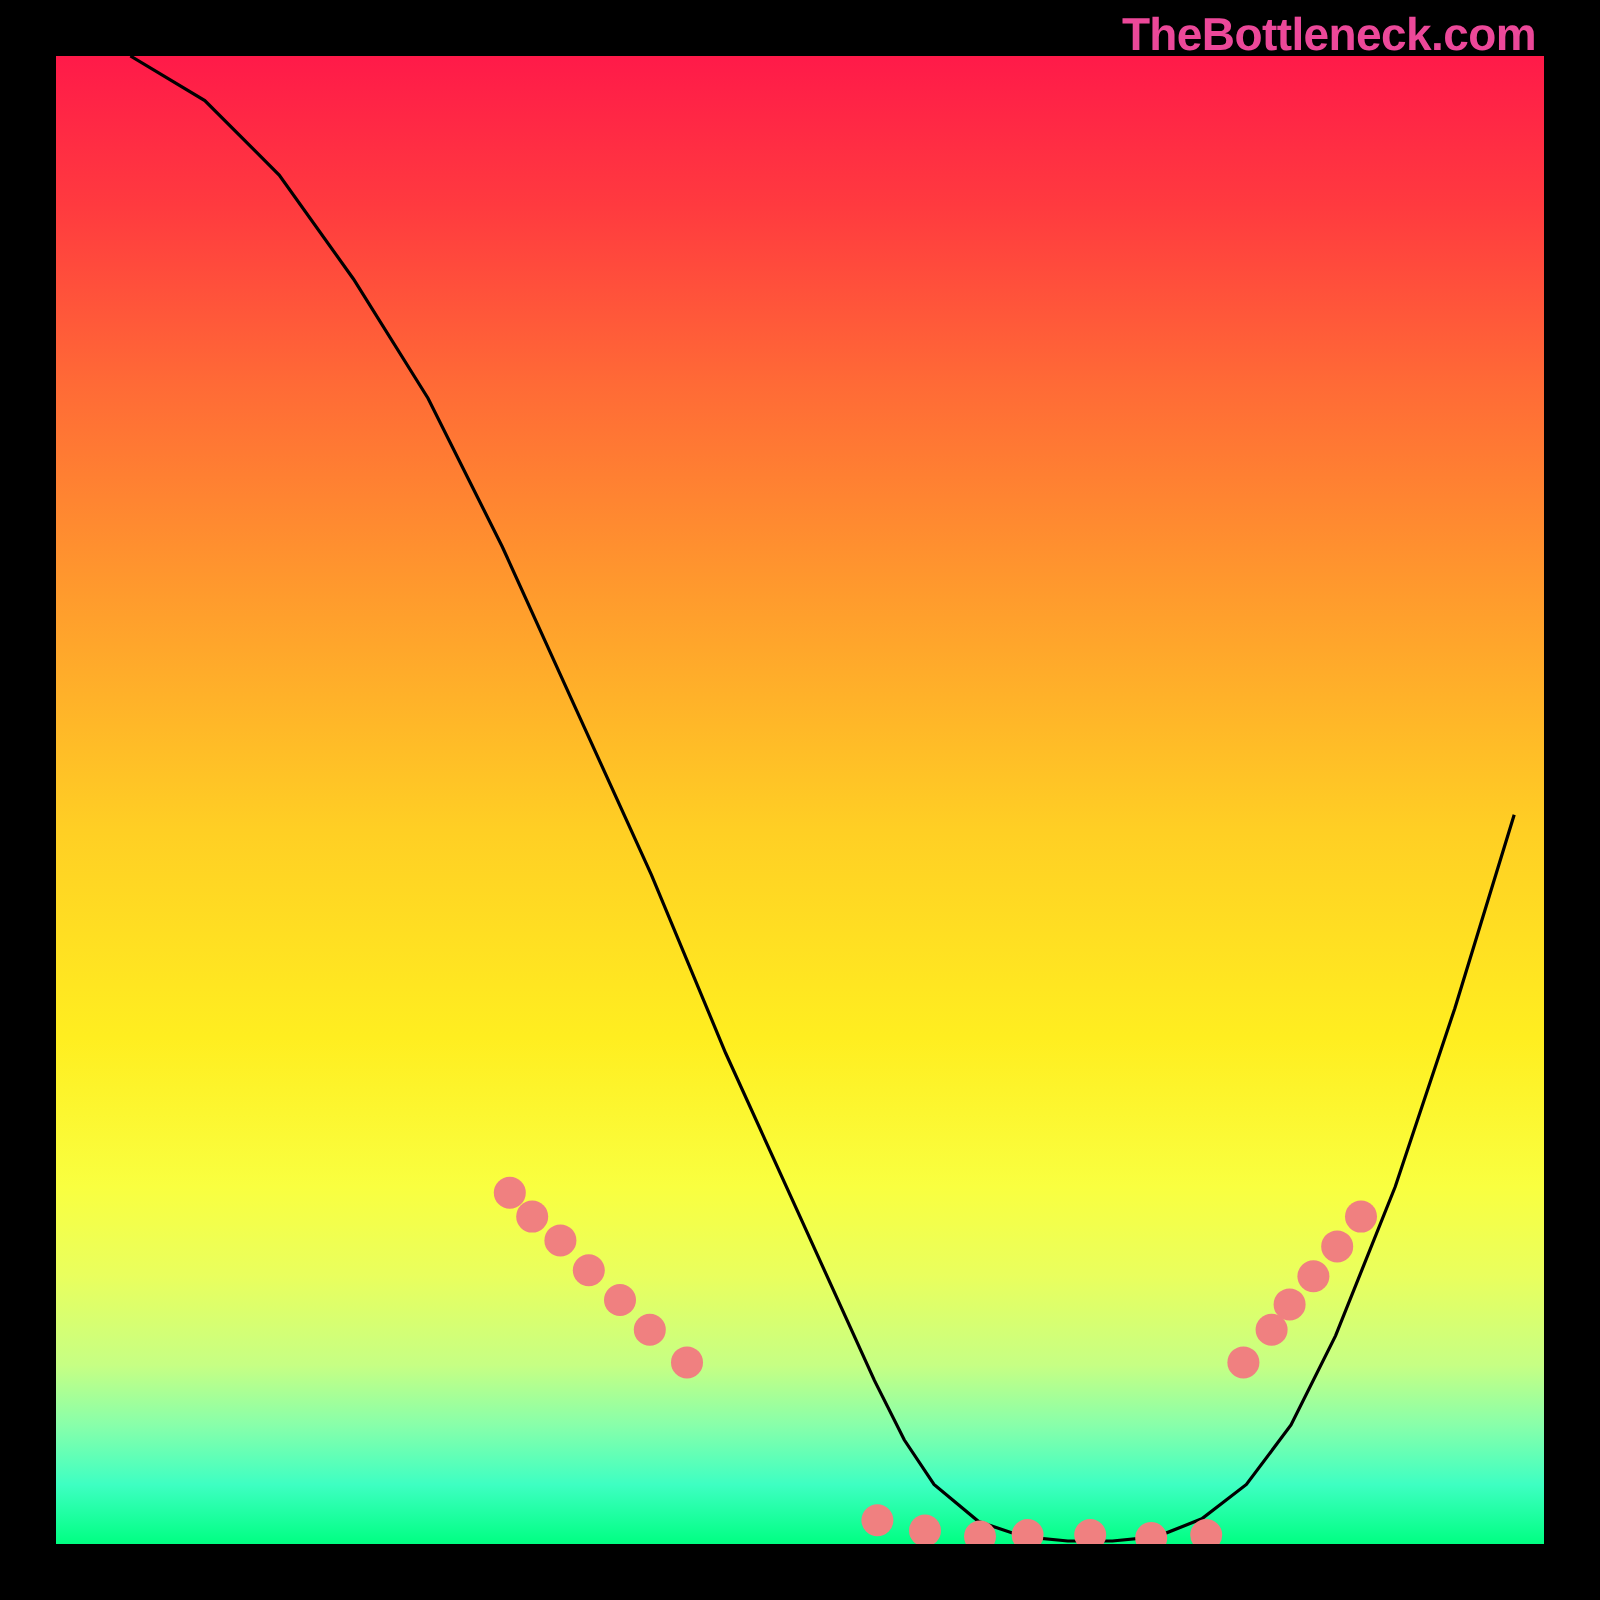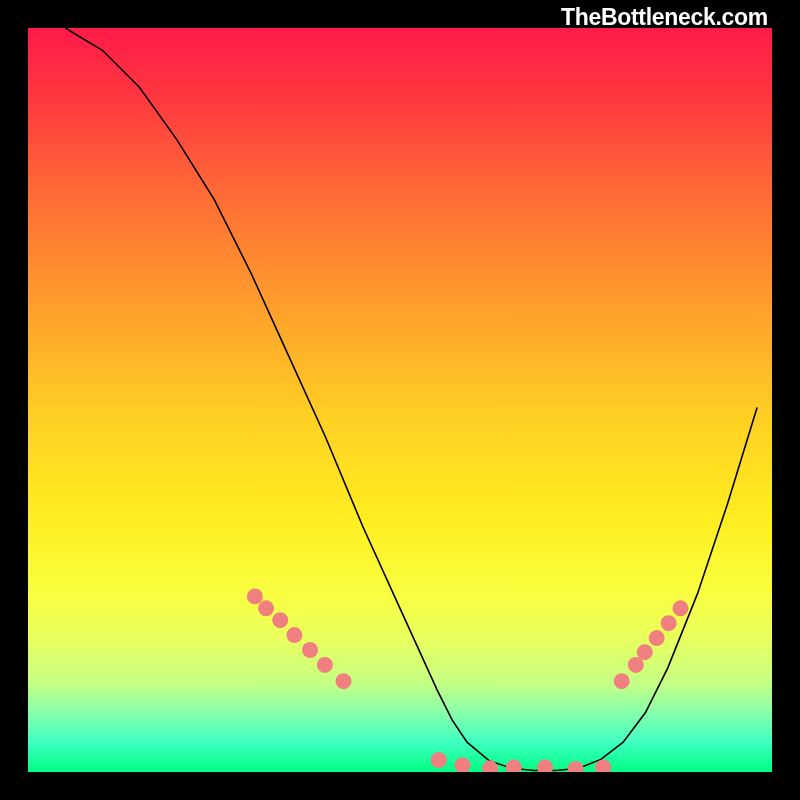--- a/index.html
+++ b/index.html
@@ -39,21 +39,21 @@
       #00ff82 100%
     );
   }
   .attribution {
     position: absolute;
     top: 4px;
     right: 32px;
     font-family: Arial, Helvetica, sans-serif;
     font-size: 23px;
     font-weight: 700;
-    color: #ffffff;
+    color: #ec4899;
     letter-spacing: -0.3px;
   }
   svg { display: block; }
 </style>
 </head>
 <body>
 
 <div class="stage">
 
   <div class="attribution">TheBottleneck.com</div>

